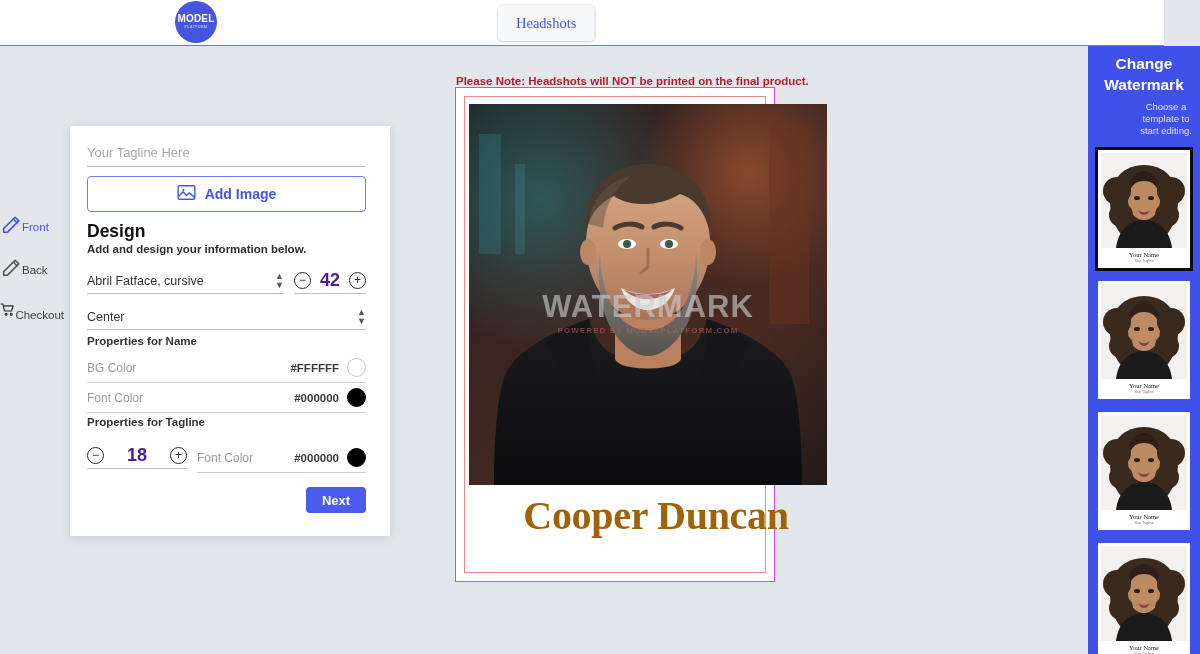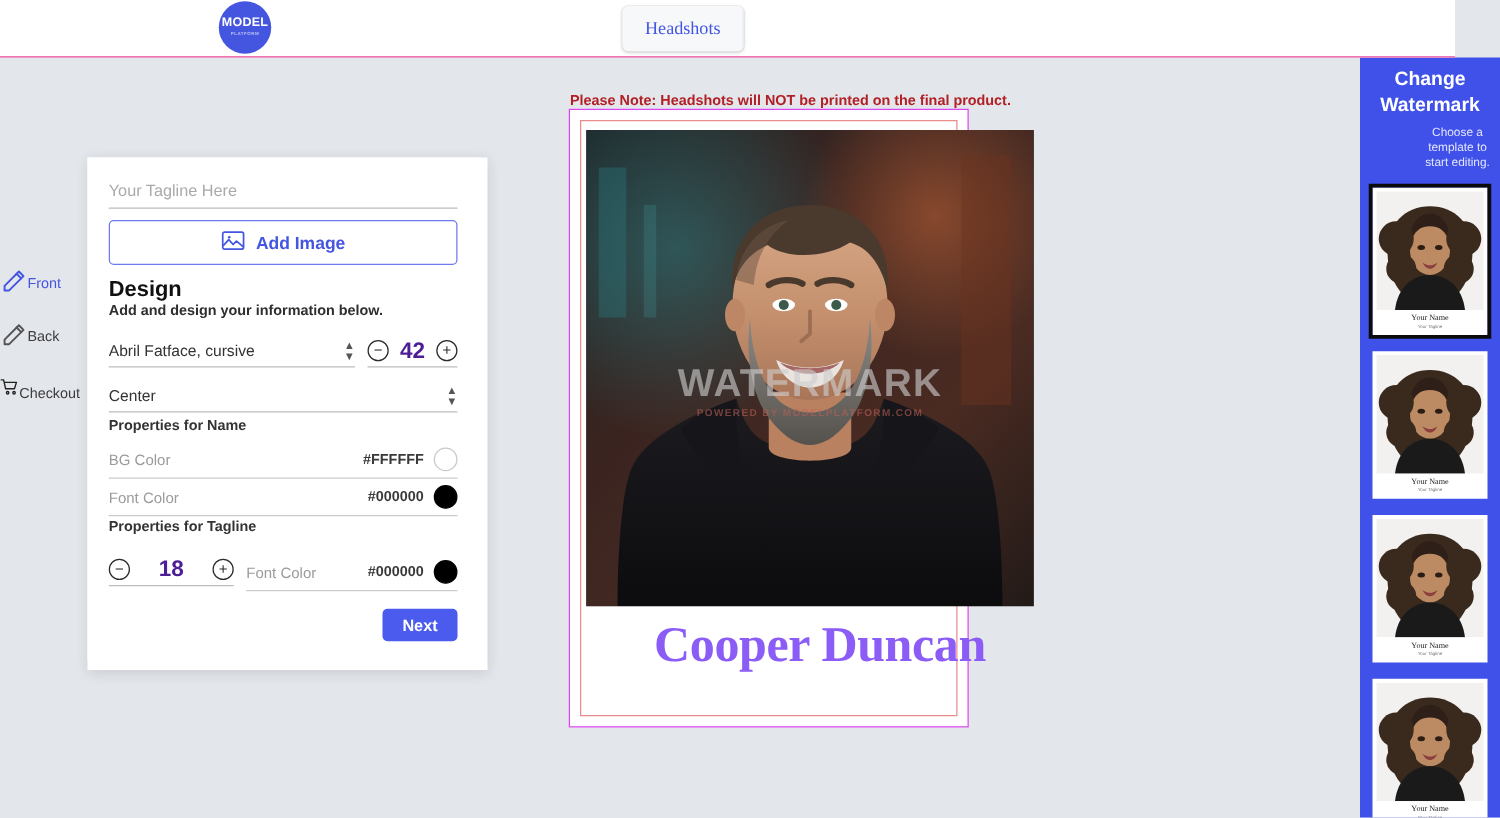--- a/index.html
+++ b/index.html
@@ -213,21 +213,21 @@
     font-family: "Liberation Sans", sans-serif;
   }
   .wm-sub {
     font-size: 8px; font-weight: bold; letter-spacing: 1.1px;
     color: rgba(185,95,85,.60); margin-top: 1px;
   }
   .card-name {
     position: absolute; left: 0; top: 404px; width: 400px;
     text-align: center;
     font-family: "Liberation Serif", serif;
-    font-weight: bold; font-size: 40px; color: #8b5cf6;
+    font-weight: bold; font-size: 40px; color: #a16207;
     letter-spacing: -0.3px;
   }
 
   
   .rightrail {
     position: absolute; right: 0; top: 46px;
     width: 112px; height: 608px;
     background: #3f51e8;
     overflow: hidden; z-index: 30;
   }

